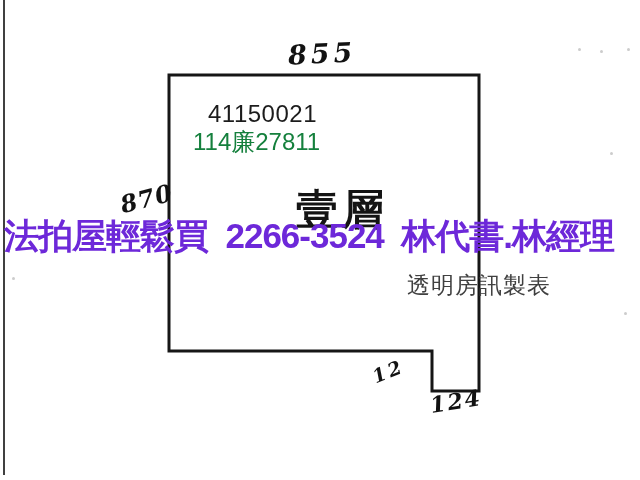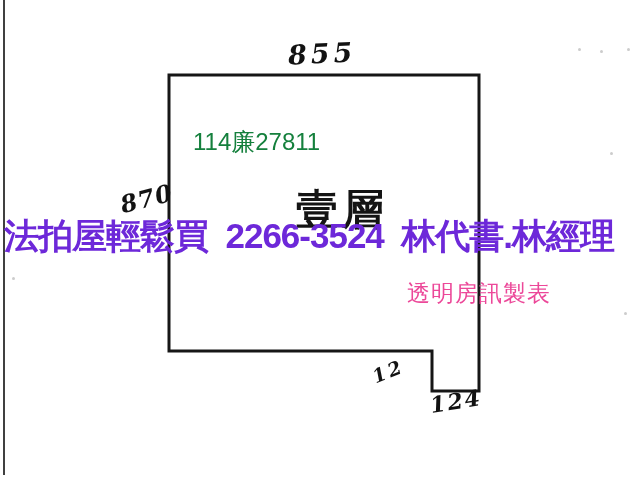--- a/index.html
+++ b/index.html
@@ -28,38 +28,39 @@
   .parcel{left:208px;top:100px;font-size:24px;letter-spacing:.5px;color:#1c1c1c;}
   .case{left:193px;top:126px;font-size:24px;letter-spacing:0px;color:#15803d;}
   .floor{
     left:275px;top:182px;font-size:42px;font-weight:700;
     font-family:"DejaVu Serif", serif;letter-spacing:4px;color:#141414;margin-left:21px;
   }
   .ad{
     left:4px;top:213px;font-size:35px;font-weight:700;
     letter-spacing:-1px;white-space:pre;
   }
-  .producer{left:407px;top:278px;font-size:23px;letter-spacing:1px;color:#ec4899;}
+  .producer{left:407px;top:270px;font-size:23px;letter-spacing:1px;color:#404040;}
   .speck{position:absolute;width:3px;height:3px;border-radius:50%;background:#9a9a9a;opacity:.5;}
 </style>
 </head>
 <body>
 
 <div class="canvas">
 
   <div class="margin-line"></div>
 
   <svg class="outline-svg" width="640" height="480" viewBox="0 0 640 480">
     <polygon id="plan-poly" fill="none" stroke-linejoin="miter" points="169,75 479,75 479,391 432,391 432,351 169,351" stroke="#161616" stroke-width="3"></polygon>
   </svg>
 
   <span class="lbl hand m-top">855</span>
 
   <span class="lbl hand m-left">870</span>
 
+  <span class="lbl parcel">41150021</span>
 
   <span class="lbl case">114廉27811</span>
 
   <span class="lbl floor">壹層</span>
 
   <span class="lbl ad" id="ad-text" style="color: #6d28d9;">法拍屋輕鬆買  2266-3524  林代書.林經理</span>
 
   <span class="lbl producer">透明房訊製表</span>
 
   <span class="lbl hand m-step">12</span>

